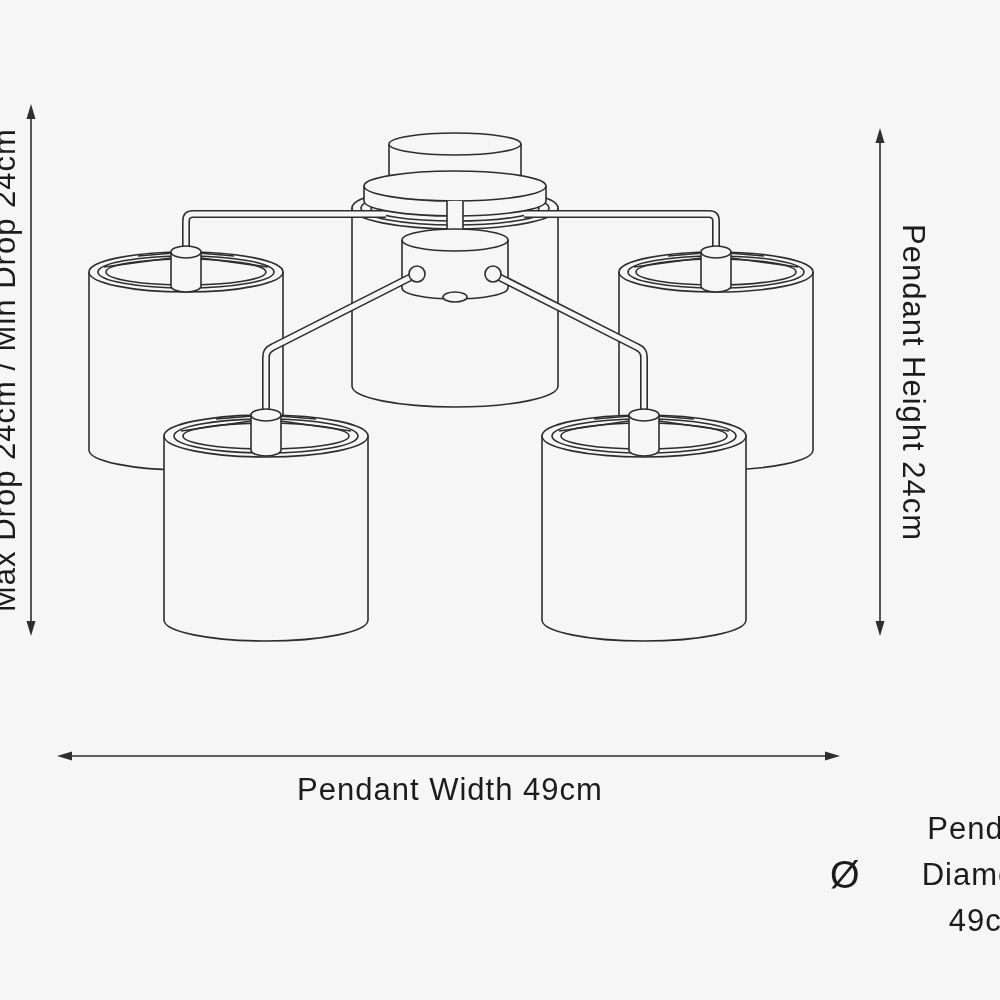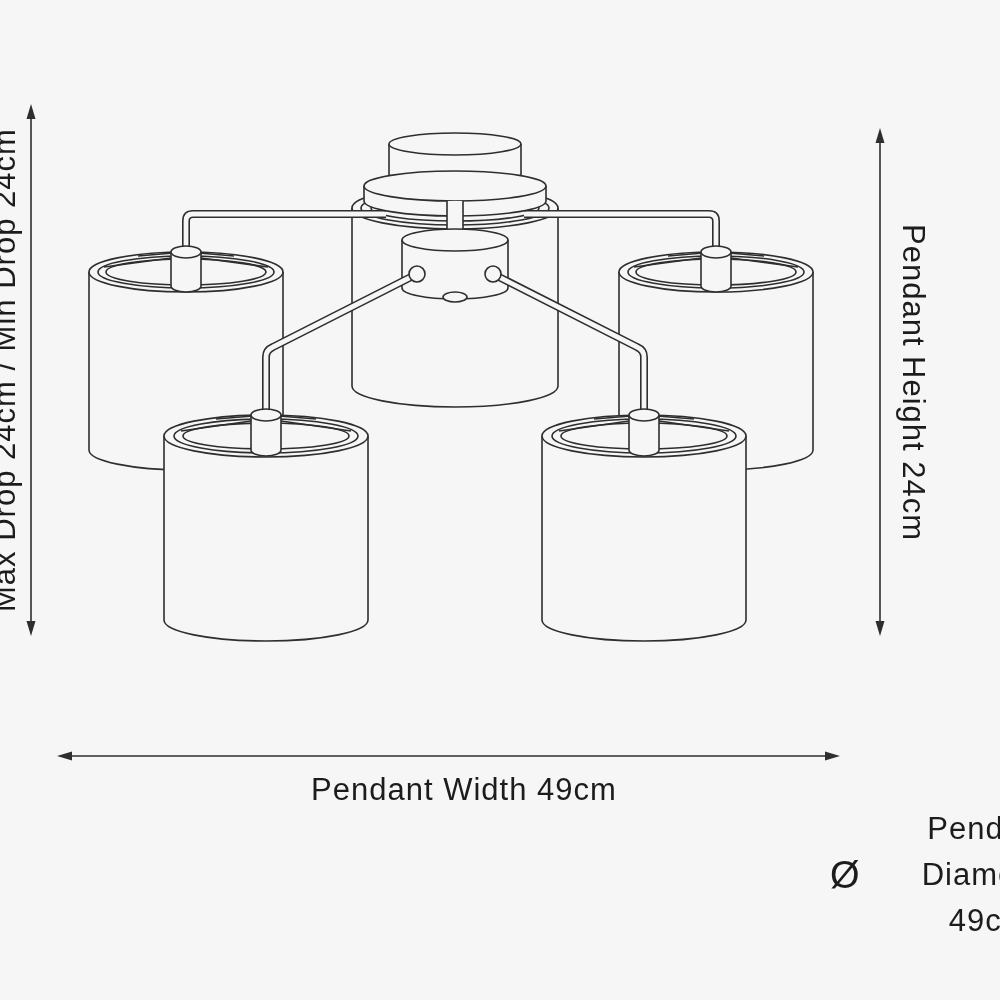--- a/index.html
+++ b/index.html
@@ -18,21 +18,21 @@
   .fillbg{fill:var(--background);stroke:var(--line);stroke-width:1.6;}
   .arm-outer{fill:none;stroke:var(--line);stroke-width:8;stroke-linejoin:round;}
   .arm-inner{fill:none;stroke:var(--background);stroke-width:4.8;stroke-linejoin:round;}
   .arrowhead{fill:var(--line);stroke:none;}
   .dim-label{
     position:absolute;color:var(--text);font-size:31px;letter-spacing:1px;
     display:flex;align-items:center;justify-content:center;
   }
   .vert{writing-mode:vertical-rl;}
   .vert-flip{writing-mode:vertical-rl;transform:rotate(180deg);}
-  .width-label{left:164px;top:770px;width:600px;height:40px;text-align:left;}
+  .width-label{left:150px;top:770px;width:600px;height:40px;text-align:left;}
   .height-label{left:890px;top:130px;width:46px;height:506px;}
   .drop-label{left:-16px;top:100px;width:42px;height:540px;}
   .diameter-block{
     position:absolute;left:830px;top:806px;display:flex;align-items:center;color:var(--text);
   }
   .diameter-symbol{font-size:38px;margin-right:14px;line-height:1;}
   .diameter-lines{display:flex;flex-direction:column;width:230px;text-align:center;}
   .diameter-lines div{font-size:31px;line-height:46px;letter-spacing:1px;}
 </style>
 </head>

